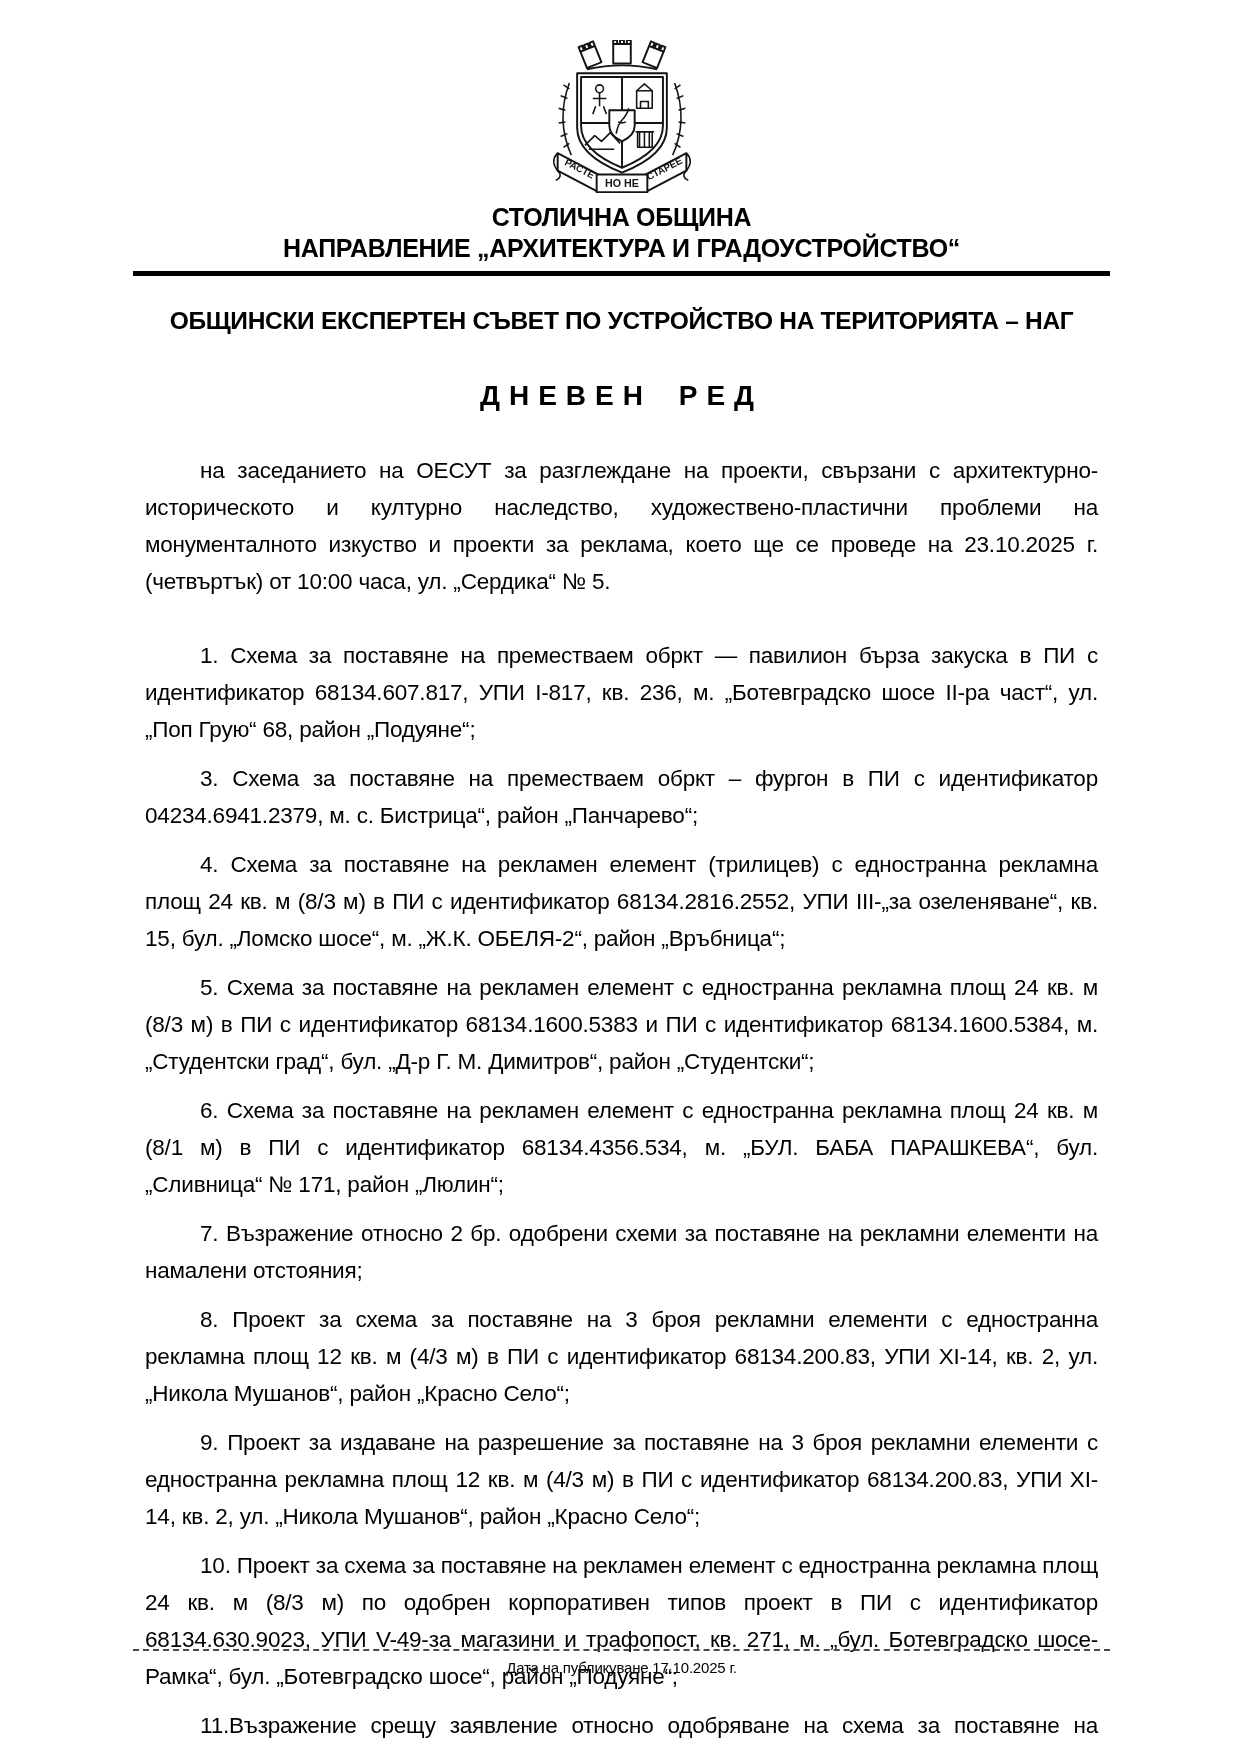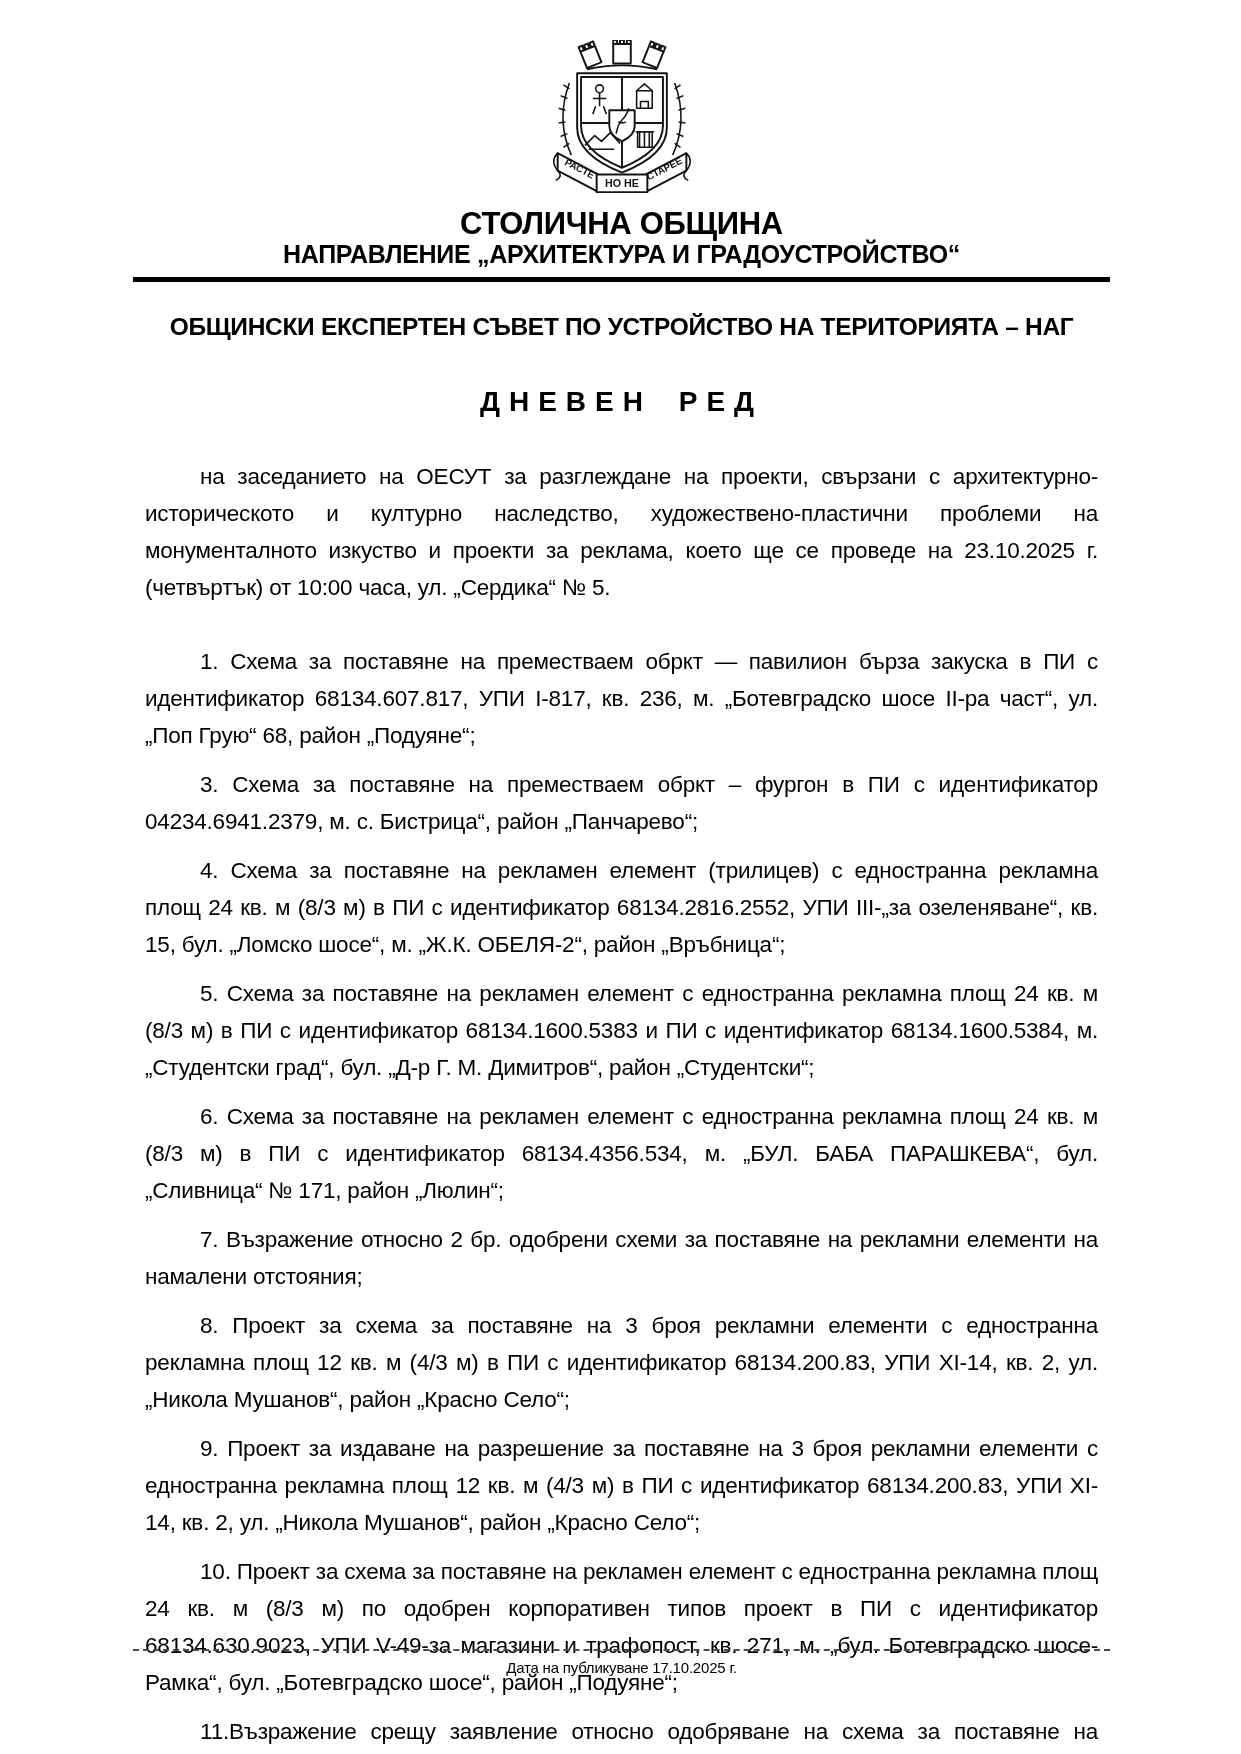--- a/index.html
+++ b/index.html
@@ -9,22 +9,22 @@
     margin:0 auto;
     background:#ffffff;
     color:#000;
     font-family:"Liberation Sans", sans-serif;
     overflow:hidden;
   }
   .content { padding:0 131px 0 133px; }
   .crest-wrap { text-align:center; padding-top:40px; }
   .crest-wrap svg { display:inline-block; }
   .org-name {
-    text-align:center; font-weight:bold; font-size:31px; line-height:31px;
-    margin-top:6px; letter-spacing:-0.3px;
+    text-align:center; font-weight:bold; font-size:25px; line-height:31px;
+    letter-spacing:-0.3px;
   }
   .dept-name {
     text-align:center; font-weight:bold; font-size:25px; line-height:31px;
     letter-spacing:-0.3px;
   }
   .rule {
     border:none; border-top:5px solid #000; margin:7px 0 0 0;
   }
   .council-name {
     text-align:center; font-weight:bold; font-size:24.5px; line-height:30px;
@@ -131,21 +131,21 @@
 
     <h1 class="doc-title">ДНЕВЕН РЕД</h1>
 
     <p class="intro">на заседанието на ОЕСУТ за разглеждане на проекти, свързани с архитектурно-историческото и културно наследство, художествено-пластични проблеми на монументалното изкуство и проекти за реклама, което ще се проведе на 23.10.2025 г. (четвъртък) от 10:00 часа, ул. „Сердика“ № 5.</p>
 
     <div id="agenda">
         <p class="item">1.  Схема за поставяне на преместваем обркт — павилион бърза закуска в ПИ с идентификатор 68134.607.817, УПИ I-817, кв. 236, м. „Ботевградско шосе II-ра част“, ул. „Поп Грую“ 68, район „Подуяне“;</p>
         <p class="item">3. Схема за поставяне на преместваем обркт – фургон в ПИ с идентификатор 04234.6941.2379, м. с. Бистрица“, район „Панчарево“;</p>
         <p class="item">4. Схема за поставяне на рекламен елемент (трилицев) с едностранна рекламна площ 24 кв. м (8/3 м) в ПИ с идентификатор 68134.2816.2552, УПИ III-„за озеленяване“, кв. 15, бул. „Ломско шосе“, м. „Ж.К. ОБЕЛЯ-2“, район „Връбница“;</p>
         <p class="item">5.  Схема за поставяне на рекламен елемент с едностранна рекламна площ 24 кв. м (8/3 м) в ПИ с идентификатор 68134.1600.5383 и ПИ с идентификатор 68134.1600.5384, м. „Студентски град“, бул. „Д-р Г. М. Димитров“, район „Студентски“;</p>
-        <p class="item">6. Схема за поставяне на рекламен елемент с едностранна рекламна площ 24 кв. м (8/3 м) в ПИ с идентификатор 68134.4356.534, м. „БУЛ. БАБА ПАРАШКЕВА“, бул. „Сливница“ № 171, район „Люлин“;</p>
+        <p class="item">6. Схема за поставяне на рекламен елемент с едностранна рекламна площ 24 кв. м (8/1 м) в ПИ с идентификатор 68134.4356.534, м. „БУЛ. БАБА ПАРАШКЕВА“, бул. „Сливница“ № 171, район „Люлин“;</p>
         <p class="item">7. Възражение относно 2 бр. одобрени схеми за поставяне на рекламни елементи на намалени отстояния;</p>
         <p class="item">8. Проект за схема за поставяне на 3 броя рекламни елементи с едностранна рекламна площ 12 кв. м (4/3 м) в ПИ с идентификатор 68134.200.83, УПИ XI-14, кв. 2, ул. „Никола Мушанов“, район „Красно Село“;</p>
         <p class="item">9. Проект за издаване на разрешение за поставяне на 3 броя рекламни елементи с едностранна рекламна площ 12 кв. м (4/3 м) в ПИ с идентификатор 68134.200.83, УПИ XI-14, кв. 2, ул. „Никола Мушанов“, район „Красно Село“;</p>
         <p class="item">10. Проект за схема за поставяне на рекламен елемент с едностранна рекламна площ 24 кв. м (8/3 м) по одобрен корпоративен типов проект в ПИ с идентификатор 68134.630.9023, УПИ V-49-за магазини и трафопост, кв. 271, м. „бул. Ботевградско шосе-Рамка“, бул. „Ботевградско шосе“, район „Подуяне“;</p>
         <p class="item">11.Възражение срещу заявление относно одобряване на схема за поставяне на автомивка в ПИ с идентификатор 68134.1944.3051, УПИ VII-1482,1535,1696, кв.</p>
       </div>
   </div>
 
   <div class="footer">
     <div class="footer-line"></div>

